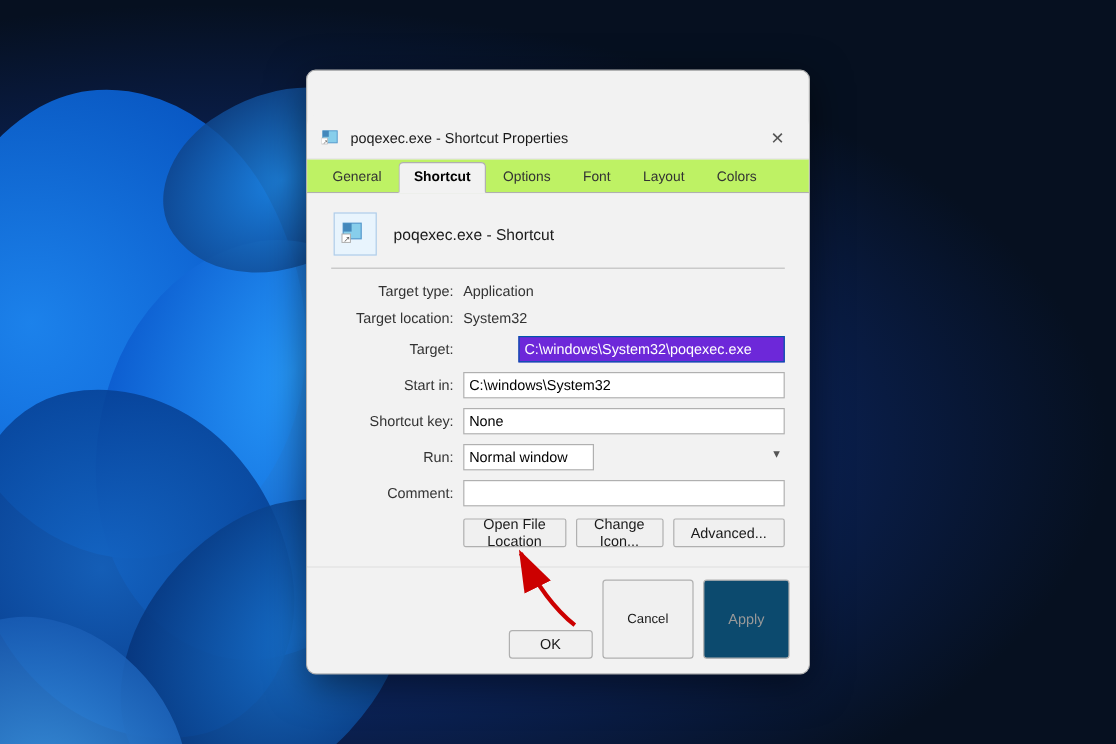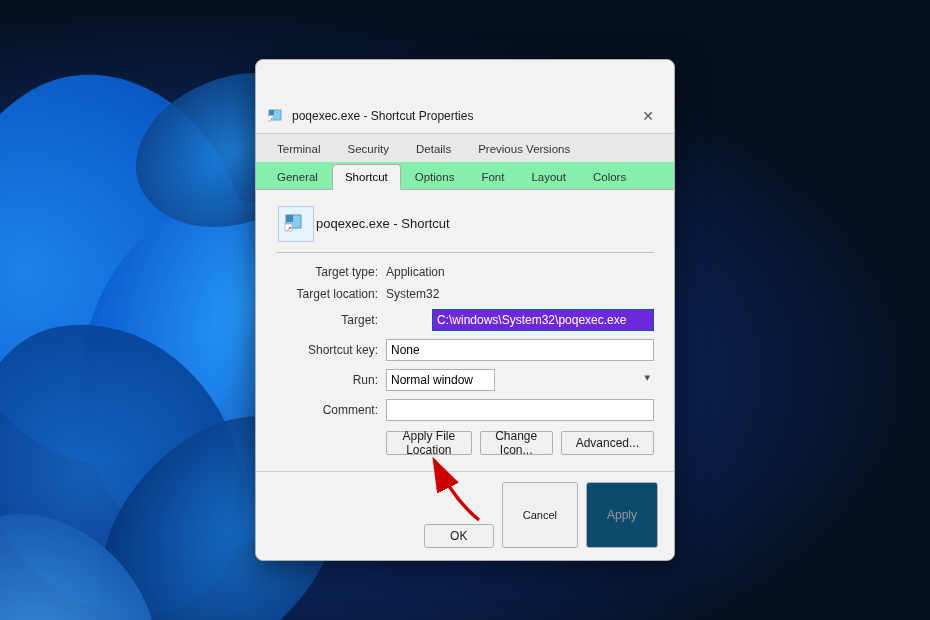--- a/index.html
+++ b/index.html
@@ -144,21 +144,21 @@
       align-items: flex-end;
       padding: 2px 8px 0 8px;
       background: #e8e8e8;
       gap: 0;
     }
 
     .tabs-row2 {
       display: flex;
       align-items: flex-start;
       padding: 2px 8px 0 8px;
-      background: #86efac;
+      background: #bef264;
       gap: 0;
       border-bottom: 1px solid #b0b0b0;
     }
 
     .tab {
       padding: 4px 12px 4px 12px;
       font-size: 11.5px;
       color: #333;
       cursor: pointer;
       border: 1px solid transparent;
@@ -168,36 +168,37 @@
       margin-right: 1px;
       line-height: 1.4;
       white-space: nowrap;
     }
 
     .tab.active {
       background: #f2f2f2;
       border-color: #b0b0b0;
       border-bottom: 1px solid #f2f2f2;
       color: #000;
-      font-weight: 400;
+      font-weight: 700;
       margin-bottom: -1px;
       z-index: 1;
     }
 
     
     .content {
       padding: 14px 20px 10px 20px;
       background: #f2f2f2;
       flex: 1;
     }
 
     
     .shortcut-header {
       display: flex;
       align-items: center;
+      gap: 12px;
       margin-bottom: 12px;
       padding-bottom: 8px;
       border-bottom: 1px solid #c0c0c0;
     }
 
     .shortcut-icon {
       width: 40px;
       height: 40px;
       display: flex;
       align-items: center;
@@ -407,26 +408,20 @@
           <rect x="1" y="2" width="5" height="5" fill="#4488bb"></rect>
           <rect x="0" y="8" width="5" height="5" fill="white" stroke="#aaa" stroke-width="0.5"></rect>
           <text x="1" y="13" font-size="5" fill="#555">↗</text>
         </svg>
       </div>
       <span class="title-text">poqexec.exe - Shortcut Properties</span>
     </div>
     <button class="close-btn">✕</button>
   </div>
 
-  <div class="tabs-row1">
-    <div class="tab">Terminal</div>
-    <div class="tab">Security</div>
-    <div class="tab">Details</div>
-    <div class="tab">Previous Versions</div>
-  </div>
 
   <div class="tabs-row2">
     <div class="tab">General</div>
     <div class="tab active">Shortcut</div>
     <div class="tab">Options</div>
     <div class="tab">Font</div>
     <div class="tab">Layout</div>
     <div class="tab">Colors</div>
   </div>
 
@@ -454,20 +449,24 @@
     <div class="form-row">
       <span class="form-label">Target location:</span>
       <span class="form-value">System32</span>
     </div>
 
     <div class="form-row">
       <span class="form-label">Target:</span>
       <input class="form-input selected" type="text" value="C:\windows\System32\poqexec.exe" style="">
     </div>
 
+    <div class="form-row">
+      <span class="form-label">Start in:</span>
+      <input class="form-input" type="text" value="C:\windows\System32" style="">
+    </div>
 
     <div class="form-row">
       <span class="form-label">Shortcut key:</span>
       <input class="form-input" type="text" value="None" style="">
     </div>
 
     <div class="form-row">
       <span class="form-label">Run:</span>
       <div class="select-wrapper">
         <select class="form-select">
@@ -477,21 +476,21 @@
         </select>
       </div>
     </div>
 
     <div class="form-row">
       <span class="form-label">Comment:</span>
       <input class="comment-input" type="text" value="" style="">
     </div>
 
     <div class="action-buttons">
-      <button class="btn">Apply File Location</button>
+      <button class="btn">Open File Location</button>
       <button class="btn">Change Icon...</button>
       <button class="btn">Advanced...</button>
 
       <svg class="red-arrow" viewBox="0 0 90 80" xmlns="http://www.w3.org/2000/svg">
         <defs>
           <marker id="arrowhead" markerWidth="10" markerHeight="7" refX="9" refY="3.5" orient="auto">
             <polygon points="0 0, 10 3.5, 0 7" fill="#cc0000"></polygon>
           </marker>
         </defs>
         <path d="M 65 70 Q 40 50 20 10" stroke="#cc0000" stroke-width="3.5" fill="none" marker-end="url(#arrowhead)"></path>

